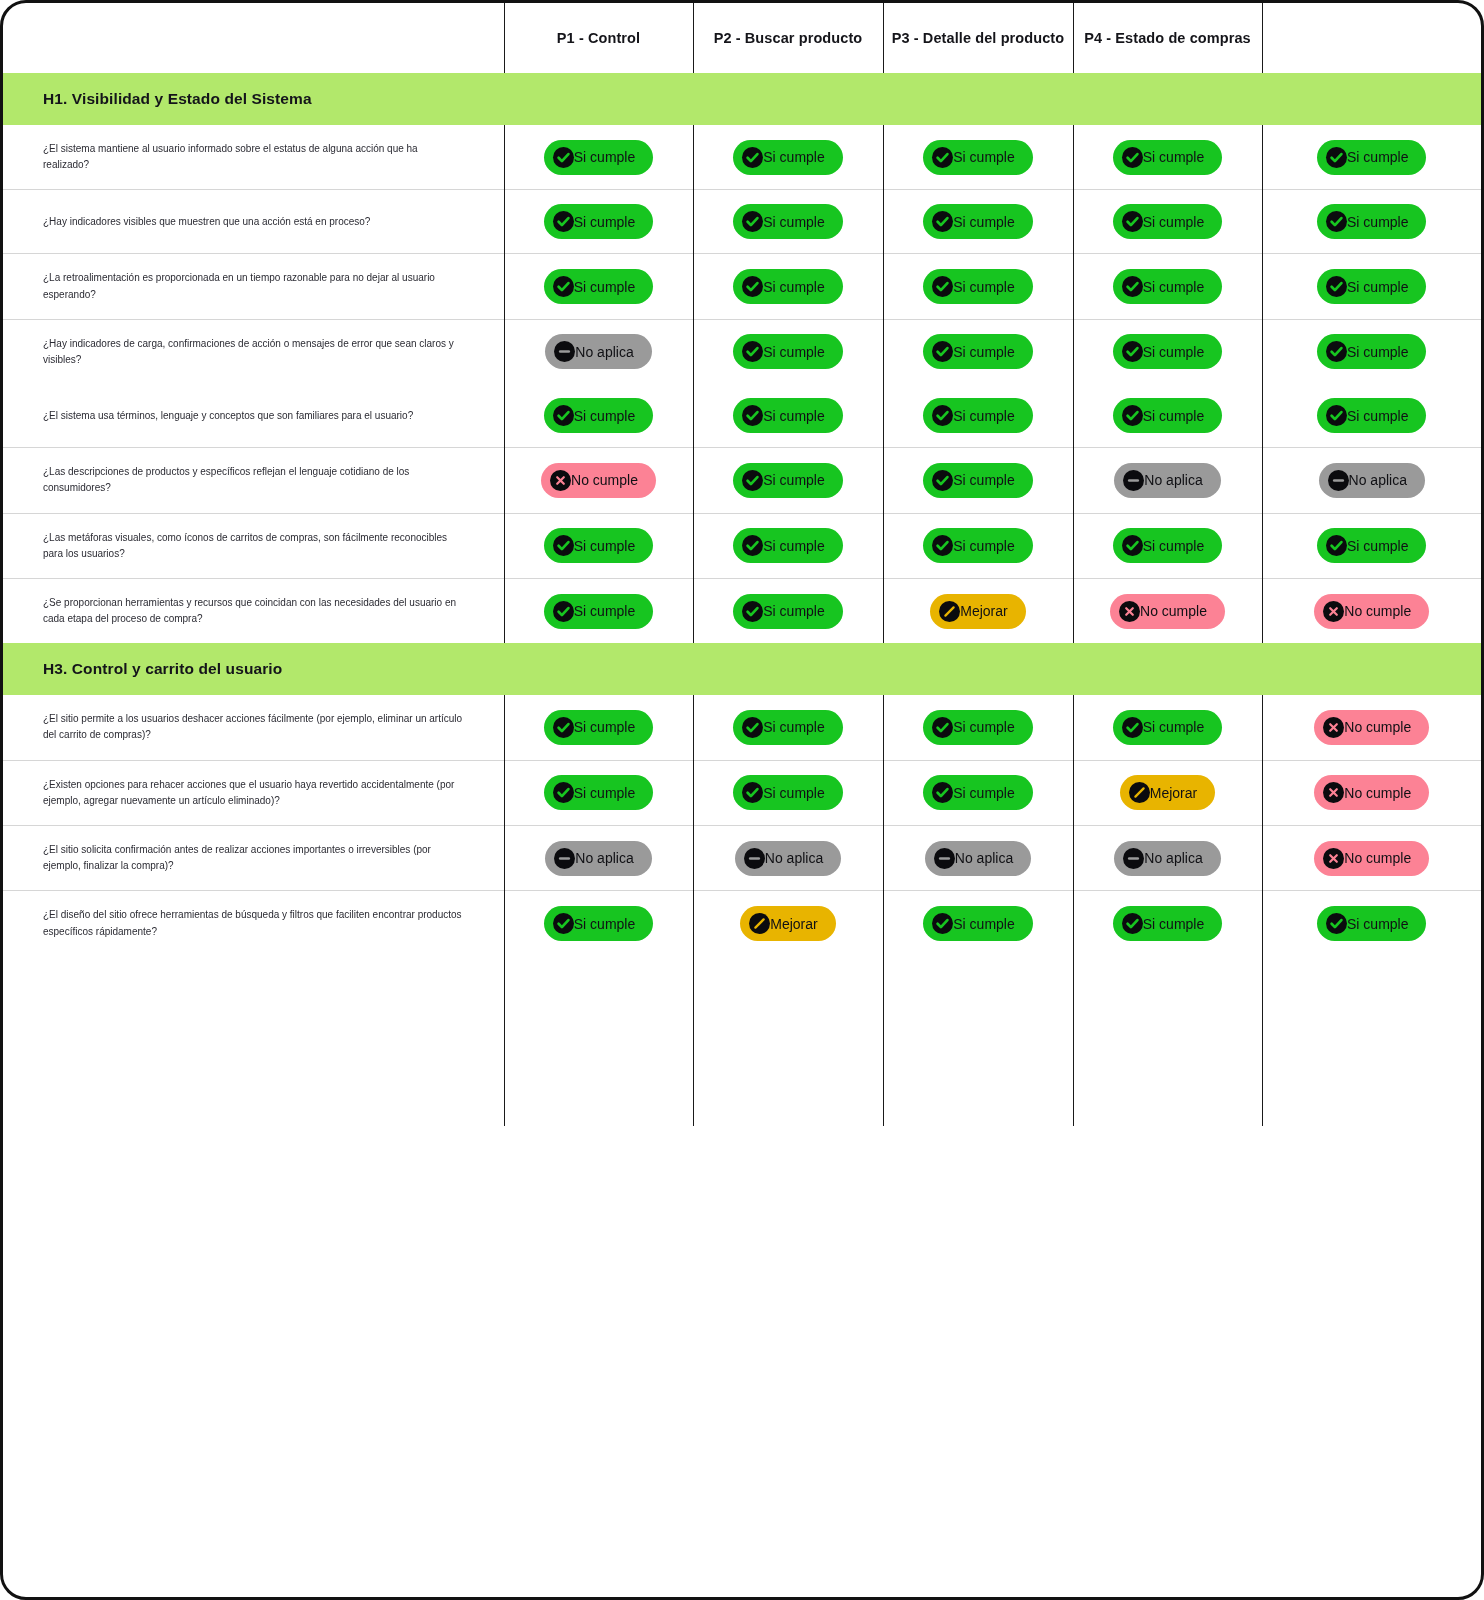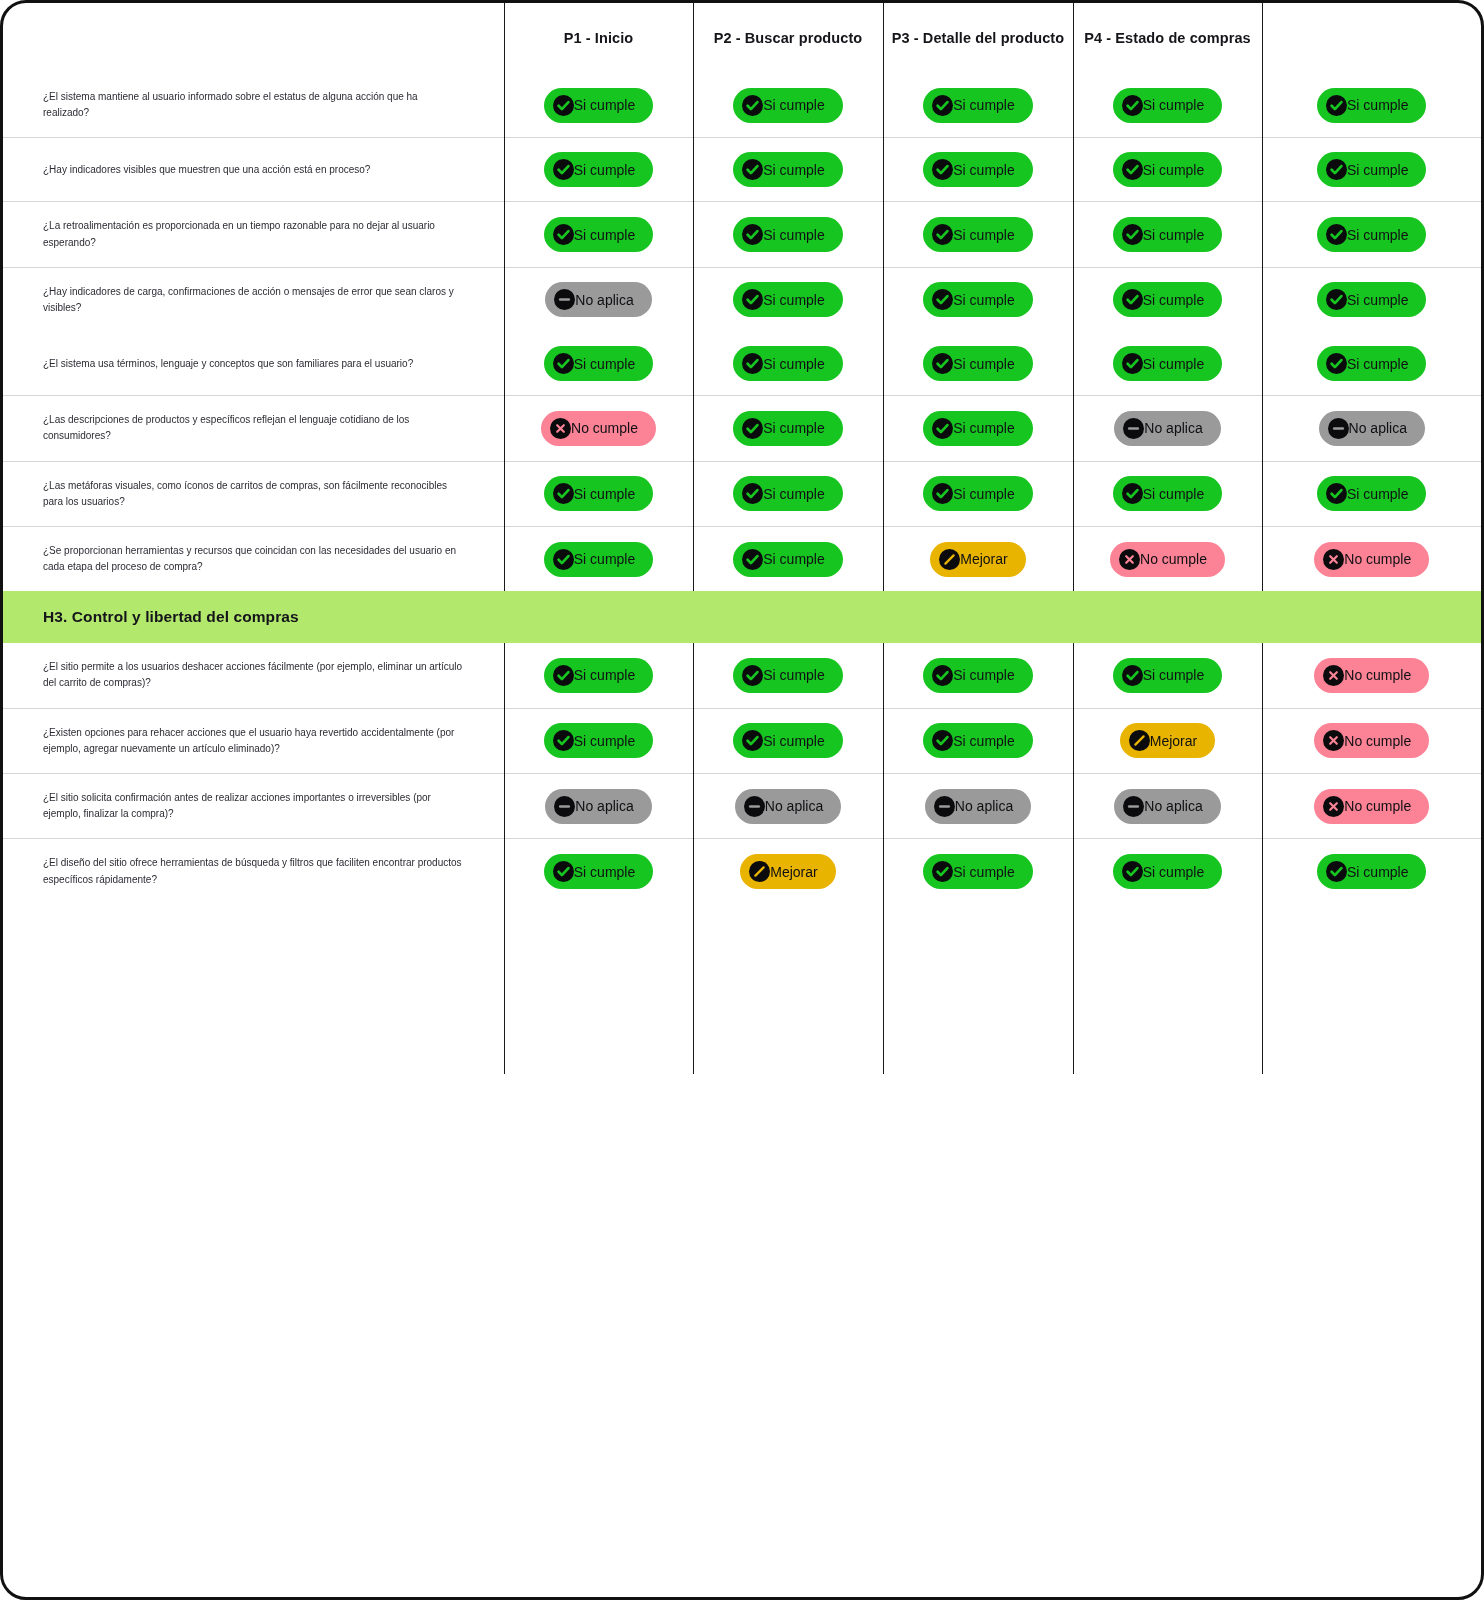--- a/index.html
+++ b/index.html
@@ -138,28 +138,33 @@
       <col class="c-q">
         <col class="c-p1">
         <col class="c-p2">
         <col class="c-p3">
         <col class="c-p4">
         <col class="c-p5">
     </colgroup>
     <thead>
       <tr>
         <th class="h-q"></th>
-        <th>P1 - Inicio</th>
+        <th>P1 - Control</th>
         <th>P2 - Buscar producto</th>
         <th>P3 - Detalle del producto</th>
         <th>P4 - Estado de compras</th>
         <th class="h-last"></th>
       </tr>
     </thead>
     <tbody id="matrix-body">
+        <tr class="section-row">
+          <td colspan="6">
+            <div class="section-band" style="background: rgb(178, 232, 107);">H1. Visibilidad y Estado del Sistema</div>
+          </td>
+        </tr>
         <tr class="q-row after-section">
           <td class="q-cell">¿El sistema mantiene al usuario informado sobre el estatus de alguna acción que ha realizado?</td>
           <td class="v-cell"><span class="badge ok" style="background: rgb(23, 197, 32);">
               <span class="glyph" style="background: rgb(11, 11, 14);">
                 <svg width="21" height="21" viewBox="0 0 21 21" aria-hidden="true">
                   <path d="M5.6 10.8 L8.9 14.1 L15.4 7.1" fill="none" stroke="#17c520" stroke-width="2.7" stroke-linecap="round" stroke-linejoin="round"></path>
                 </svg>
               </span>
               <span>Si cumple</span>
             </span></td>
@@ -492,21 +497,21 @@
               <span class="glyph" style="background: rgb(11, 11, 14);">
                 <svg width="21" height="21" viewBox="0 0 21 21" aria-hidden="true">
                   <path d="M7.2 7.2 L13.8 13.8 M13.8 7.2 L7.2 13.8" fill="none" stroke="#fc8295" stroke-width="2.2" stroke-linecap="round"></path>
                 </svg>
               </span>
               <span>No cumple</span>
             </span></td>
         </tr>
         <tr class="section-row">
           <td colspan="6">
-            <div class="section-band" style="background: rgb(178, 232, 107);">H3. Control y libertad del compras</div>
+            <div class="section-band" style="background: rgb(178, 232, 107);">H3. Control y carrito del usuario</div>
           </td>
         </tr>
         <tr class="q-row after-section">
           <td class="q-cell">¿El sitio permite a los usuarios deshacer acciones fácilmente (por ejemplo, eliminar un artículo del carrito de compras)?</td>
           <td class="v-cell"><span class="badge ok" style="background: rgb(23, 197, 32);">
               <span class="glyph" style="background: rgb(11, 11, 14);">
                 <svg width="21" height="21" viewBox="0 0 21 21" aria-hidden="true">
                   <path d="M5.6 10.8 L8.9 14.1 L15.4 7.1" fill="none" stroke="#17c520" stroke-width="2.7" stroke-linecap="round" stroke-linejoin="round"></path>
                 </svg>
               </span>

